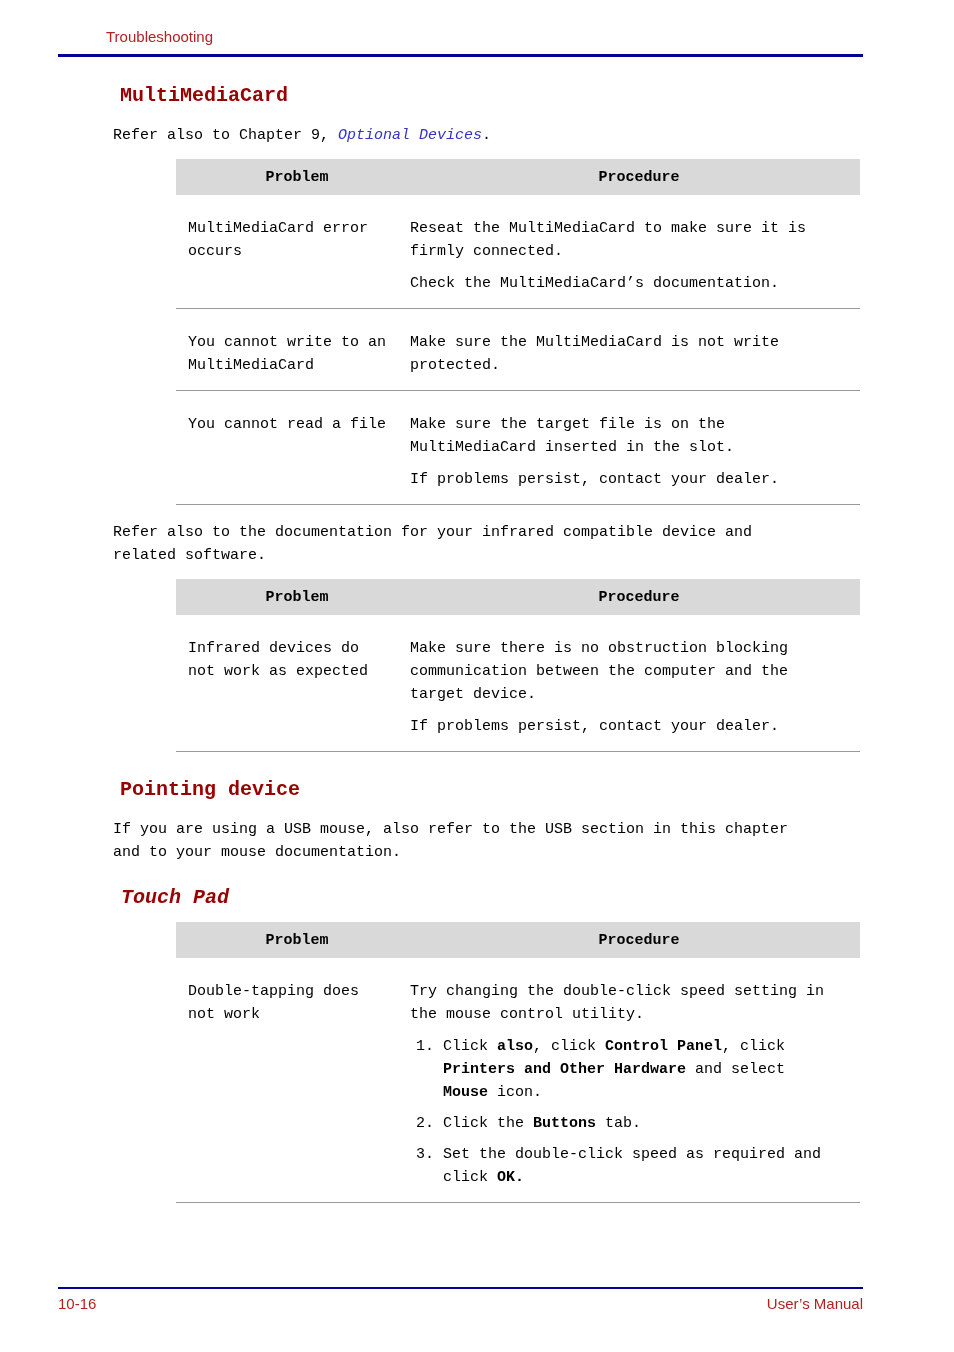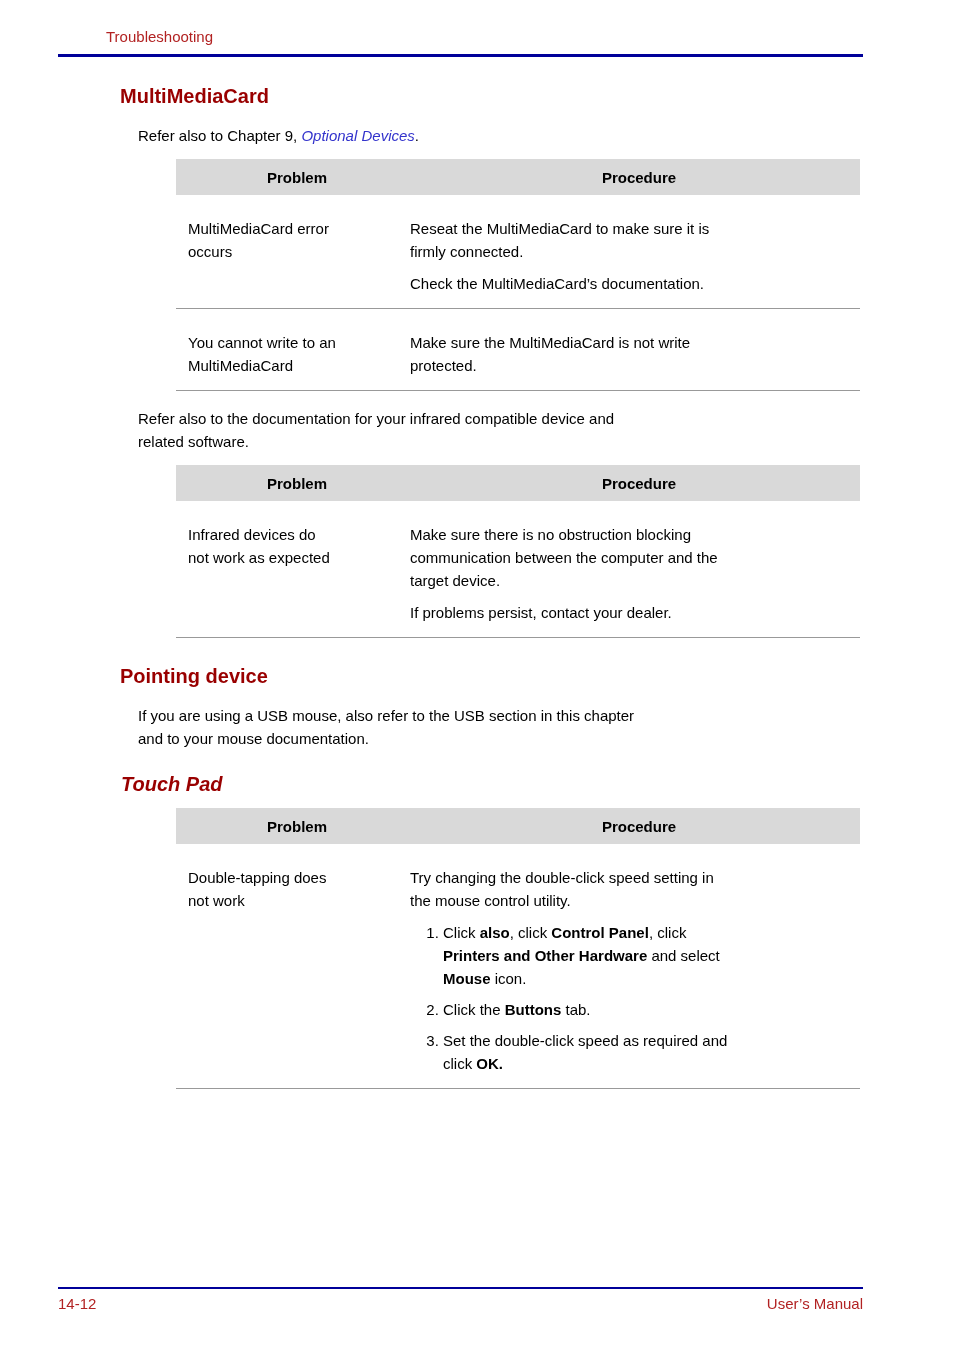--- a/index.html
+++ b/index.html
@@ -21,39 +21,39 @@
     color: #000000;
     overflow: hidden;
   }
 
   
   .running-header { position: absolute; left: 58px; top: 0; width: 805px; }
   .running-header .chapter { margin-top: 27px; font-size: 15px; line-height: 19px; color: var(--red-running); margin-left: 48px; }
   .running-header .rule { margin-top: 8px; height: 3px; background: var(--blue-rule); }
 
   
-  .content { position: absolute; left: 58px; top: 58px; width: 805px; }
+  .content { position: absolute; left: 58px; top: 58px; width: 805px; font-family: Liberation Mono, monospace; }
 
   h2.section-heading {
     margin: 26px 0 0 62px;
     font-size: 20px;
     line-height: 24px;
     font-weight: bold;
     color: var(--red-heading);
   }
   h3.sub-heading {
     margin: 22px 0 0 63px;
     font-size: 20px;
     line-height: 24px;
     font-weight: bold;
     font-style: italic;
     color: var(--red-heading);
   }
   p.body-text {
-    margin: 16px 0 0 80px;
+    margin: 16px 0 0 55px;
     width: 678px;
     font-size: 15px;
     line-height: 23px;
     white-space: pre-line;
   }
   .link { color: var(--blue-link); font-style: italic; text-decoration: none; }
 
   
   table.trouble-table {
     margin: 12px 0 0 118px;
@@ -133,20 +133,30 @@
             </td>
           </tr>
           <tr>
             <td class="cell">
                 <p>You cannot write to an
 MultiMediaCard</p>
               </td>
             <td class="cell">
               <p>Make sure the MultiMediaCard is not write
 protected.</p>
+            </td>
+          </tr>
+          <tr>
+            <td class="cell">
+                <p>You cannot read a file</p>
+              </td>
+            <td class="cell">
+              <p>Make sure the target file is on the
+MultiMediaCard inserted in the slot.</p>
+              <p>If problems persist, contact your dealer.</p>
             </td>
           </tr>
         </tbody>
       </table>
     </section>
 
     <section>
       <p class="body-text">Refer also to the documentation for your infrared compatible device and
 related software.</p>
 
@@ -217,18 +227,18 @@
           </tr>
         </tbody>
       </table>
     </section>
 
   </main>
 
   <footer class="running-footer">
     <div class="rule"></div>
     <div class="row">
-      <span>14-12</span>
+      <span>10-16</span>
       <span>User’s Manual</span>
     </div>
   </footer>
 
 </div>
 
 </body></html>

